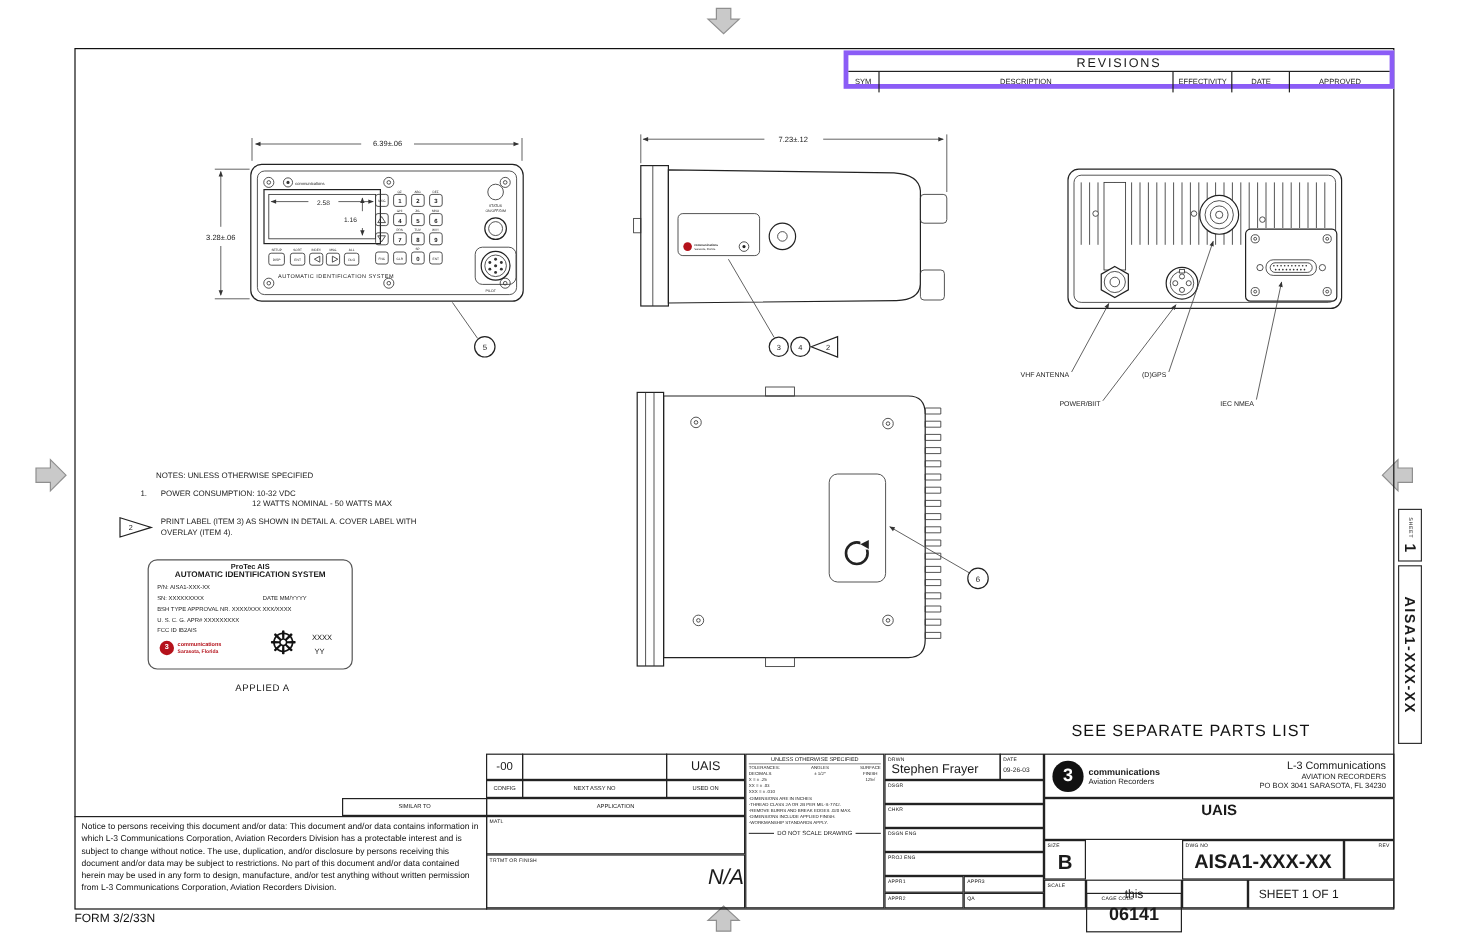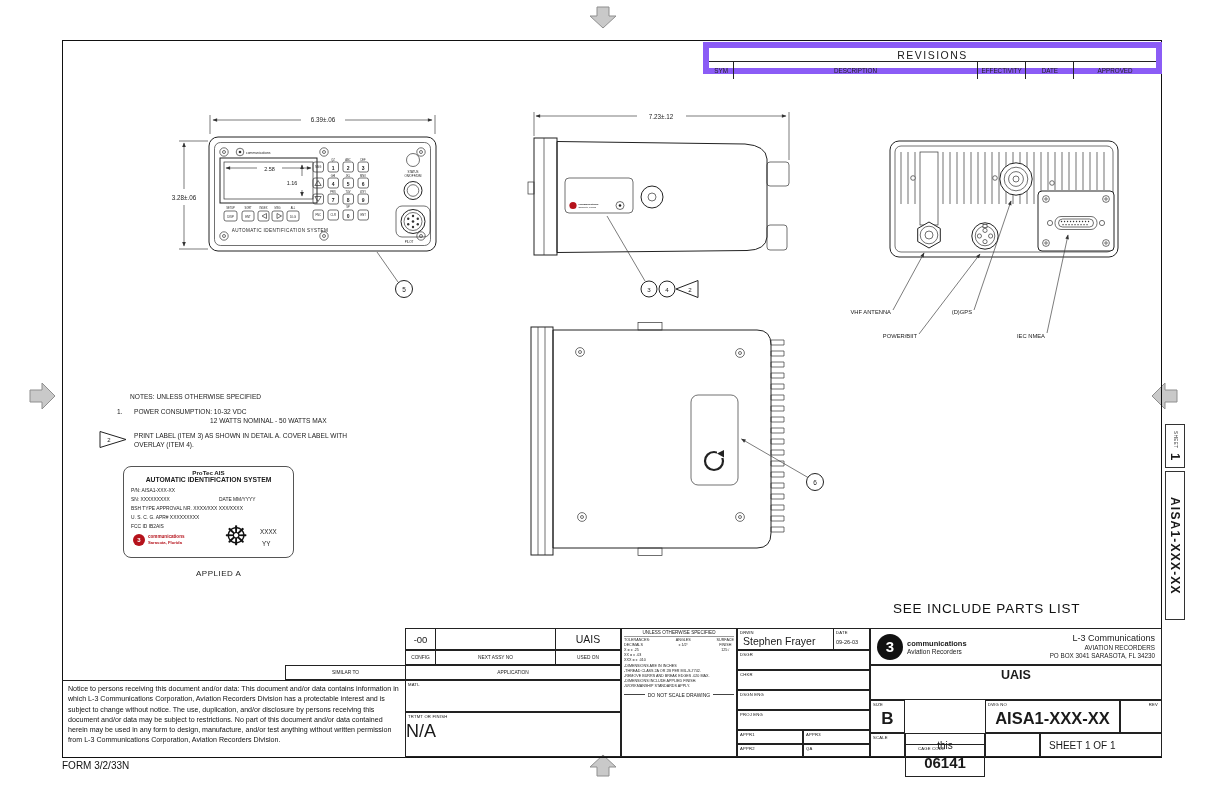--- a/index.html
+++ b/index.html
@@ -299,21 +299,21 @@
       <circle cx="815" cy="482" r="8.5" class="ln"></circle>
       <text x="815" y="484.8" font-size="6.5" class="mid">6</text>
     </g>
 
     <polygon points="100,431.5 100,447.5 126,439.5" class="lnf"></polygon>
     <text x="109" y="442" font-size="6" class="mid">2</text>
   </svg>
 
   <div id="border"></div>
 
-  <div class="abs" style="left:703px;top:42px;width:459px;height:32px;border:6px solid #8b5cf6;background:#fff;">
+  <div class="abs" style="left:703px;top:42px;width:459px;height:32px;border:4px solid #8b5cf6;background:#fff;">
     <div style="height:14px;border-bottom:1px solid #222;display:flex;align-items:center;justify-content:center;font-size:10.5px;letter-spacing:1.5px;">REVISIONS</div>
     <div style="display:flex;height:17px;">
       <div class="revcell" style="width:25px;border-left:none;">SYM</div>
       <div class="revcell" style="width:250px;">DESCRIPTION</div>
       <div class="revcell" style="width:50px;">EFFECTIVITY</div>
       <div class="revcell" style="width:49px;">DATE</div>
       <div class="revcell" style="width:85px;">APPROVED</div>
     </div>
   </div>
 
@@ -337,37 +337,37 @@
     <div class="abs" style="left:7px;top:57px;font-size:4.9px;">FCC ID IB2AIS</div>
     <div class="abs logo-circle" style="left:9px;top:67px;width:12px;height:12px;background:#b5121b;font-size:6px;">3</div>
     <div class="abs redtxt" style="left:24px;top:67px;font-size:4.6px;font-weight:bold;">communications</div>
     <div class="abs redtxt" style="left:24px;top:73px;font-size:4.2px;font-weight:bold;">Sarasota, Florida</div>
     <div class="abs" style="left:100px;top:56px;font-size:27px;line-height:1;color:#111;">☸</div>
     <div class="abs" style="left:136px;top:61px;font-size:6.3px;">XXXX</div>
     <div class="abs" style="left:138px;top:73px;font-size:6.3px;">YY</div>
   </div>
   <div class="abs" style="left:196px;top:569px;font-size:8px;letter-spacing:.5px;">APPLIED A</div>
 
-  <div class="abs" style="left:893px;top:601px;font-size:13.5px;letter-spacing:.8px;color:#111;">SEE INCLUDE PARTS LIST</div>
+  <div class="abs" style="left:893px;top:601px;font-size:13.5px;letter-spacing:.8px;color:#111;">SEE SEPARATE PARTS LIST</div>
 
   <div class="abs" style="left:285px;top:628px;width:877px;height:129px;">
     <div class="cell cc" style="left:0px;top:37px;width:121px;height:15px;">SIMILAR TO</div>
     <div class="cell cc" style="left:120px;top:0px;width:31px;height:22px;font-size:9.5px;">-00</div>
     <div class="cell" style="left:150px;top:0px;width:121px;height:22px;"></div>
     <div class="cell cc" style="left:270px;top:0px;width:66px;height:22px;font-size:10.5px;">UAIS</div>
     <div class="cell cc" style="left:120px;top:22px;width:31px;height:15px;">CONFIG</div>
     <div class="cell cc" style="left:150px;top:22px;width:121px;height:15px;">NEXT ASSY NO</div>
     <div class="cell cc" style="left:270px;top:22px;width:66px;height:15px;">USED ON</div>
     <div class="cell cc" style="left:120px;top:37px;width:216px;height:15px;">APPLICATION</div>
     <div class="cell" style="left:120px;top:52px;width:216px;height:32px;">
       <span class="clab">MATL</span>
     </div>
     <div class="cell" style="left:120px;top:84px;width:216px;height:45px;">
       <span class="clab">TRTMT OR FINISH</span>
-      <div style="position:absolute;left:0;top:8px;width:100%;text-align:left;font-size:18px;">N/A</div>
+      <div style="position:absolute;left:0;top:8px;width:100%;text-align:right;font-size:18px;font-style:italic;">N/A</div>
     </div>
 
     <div class="cell" style="left:336px;top:0px;width:116px;height:129px;padding:1px 2px;">
       <div style="text-align:center;font-size:4.6px;border-bottom:1px solid #999;padding-bottom:1px;">UNLESS OTHERWISE SPECIFIED</div>
       <div style="display:flex;justify-content:space-between;margin-top:1px;">
         <div class="tiny">
           <div>TOLERANCES:</div>
           <div>DECIMALS</div>
           <div>X = ± .25</div>
           <div>XX = ± .03</div>

